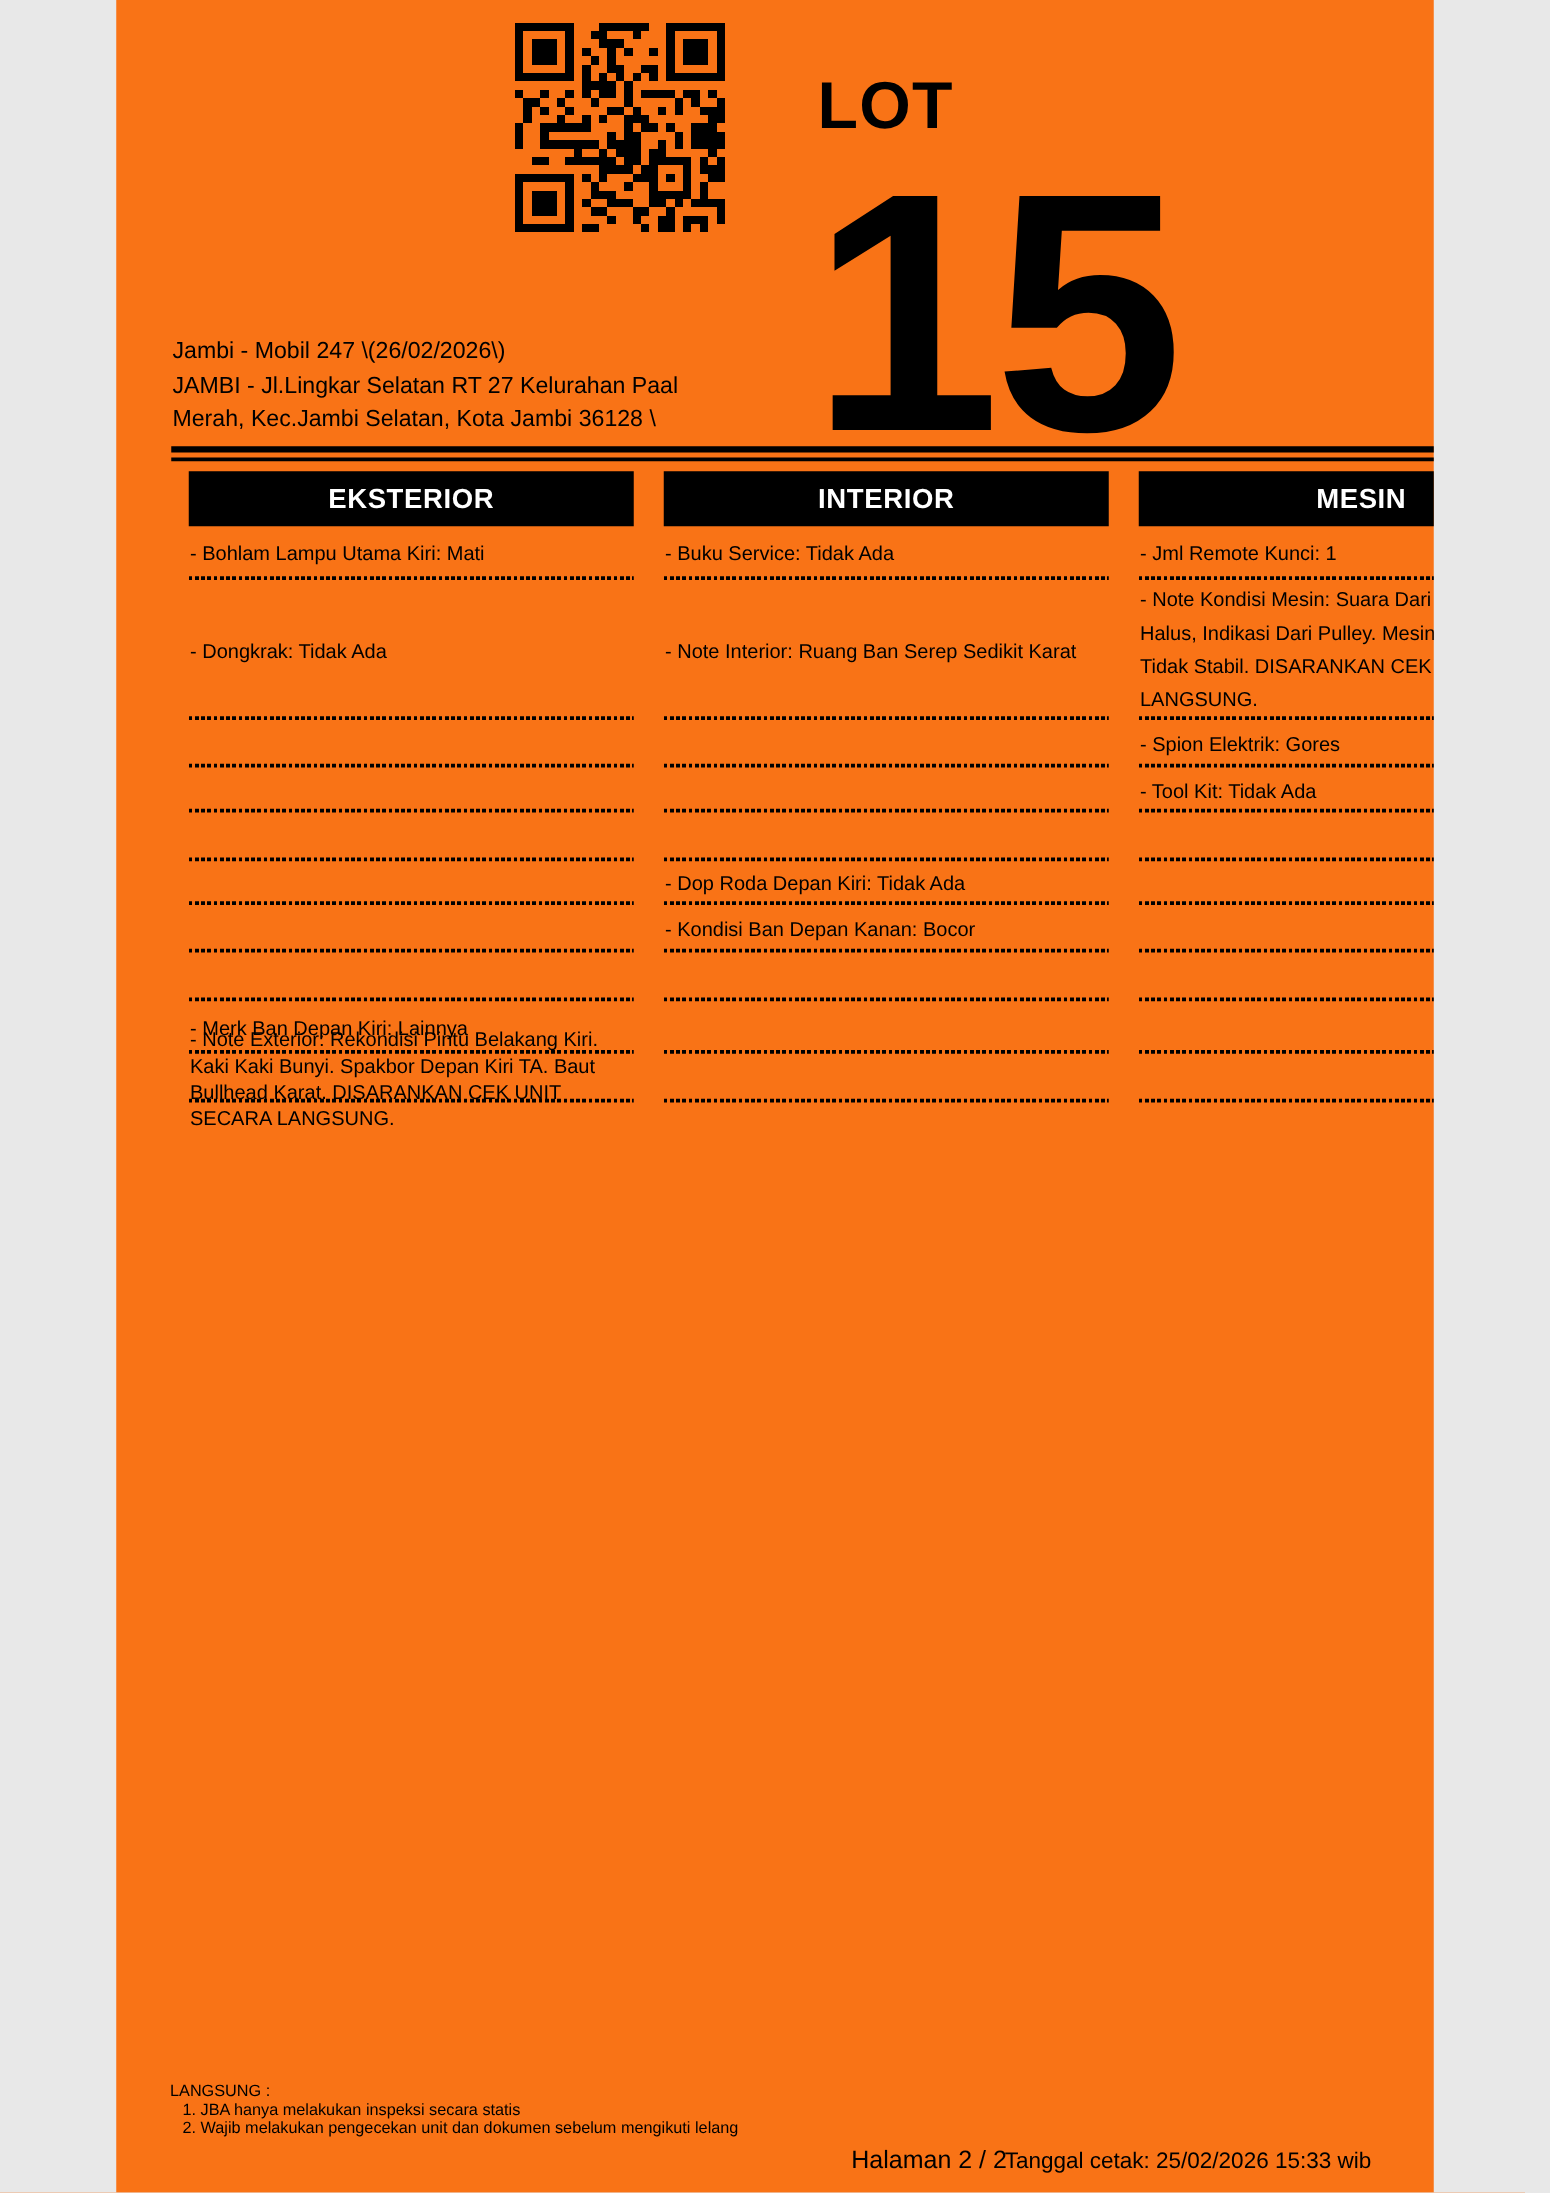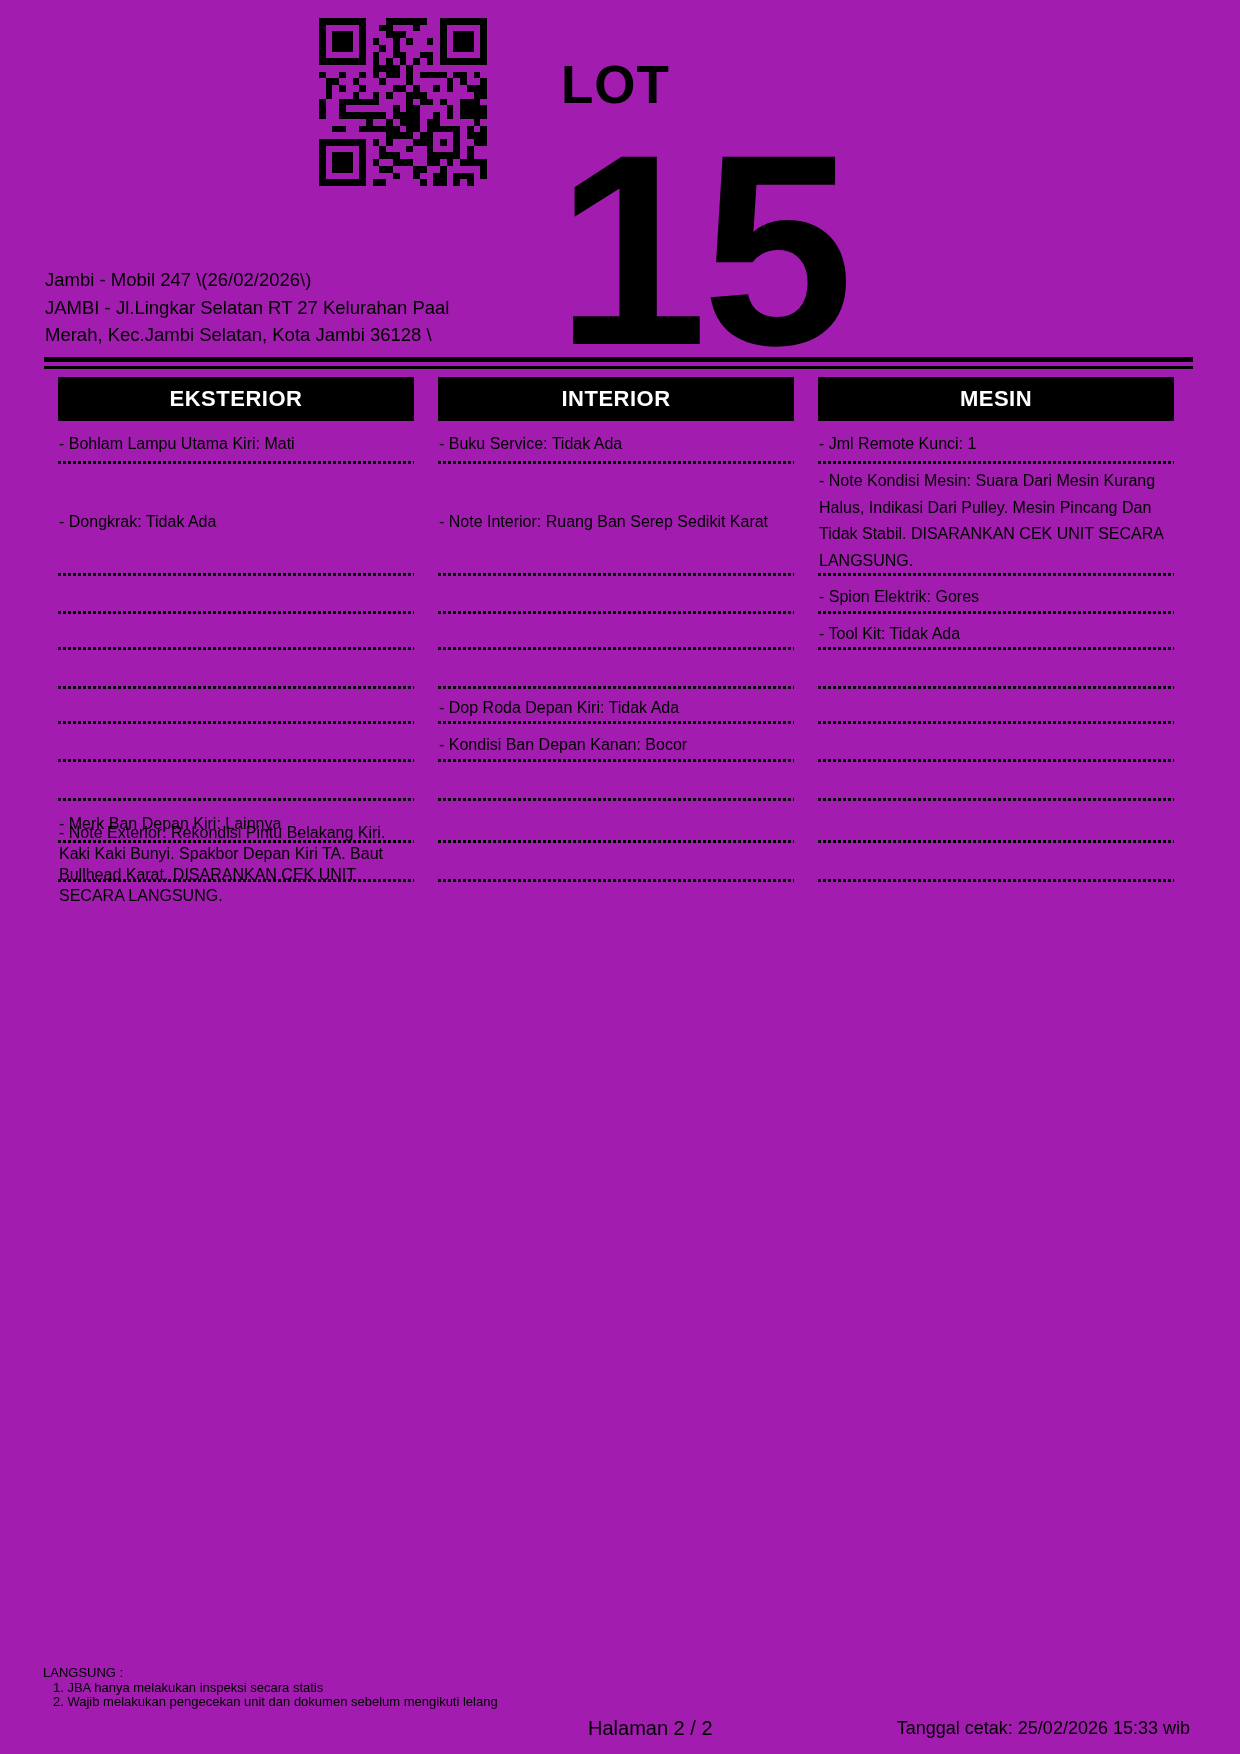--- a/index.html
+++ b/index.html
@@ -1,20 +1,20 @@
 <!DOCTYPE html>
 <html><head>
 <meta charset="utf-8">
 <style>
   html,body{margin:0;padding:0;background:#e8e8e8;}
   .page{
     position:relative;
-    width:1240px;height:1754px;
+    width:1054px;height:1754px;
     margin:0 auto;
-    background:#a21caf;
+    background:#f97316;
     color:#000;
     font-family:"Liberation Sans","DejaVu Sans",sans-serif;
     overflow:hidden;
   }
   
   .qr{position:absolute;left:319px;top:17px;width:168px;height:170px;}
   .qr svg{display:block;width:100%;height:100%;}
   .lot-label{
     position:absolute;left:561px;top:58px;
     font-size:53px;font-weight:bold;line-height:1;letter-spacing:1px;

